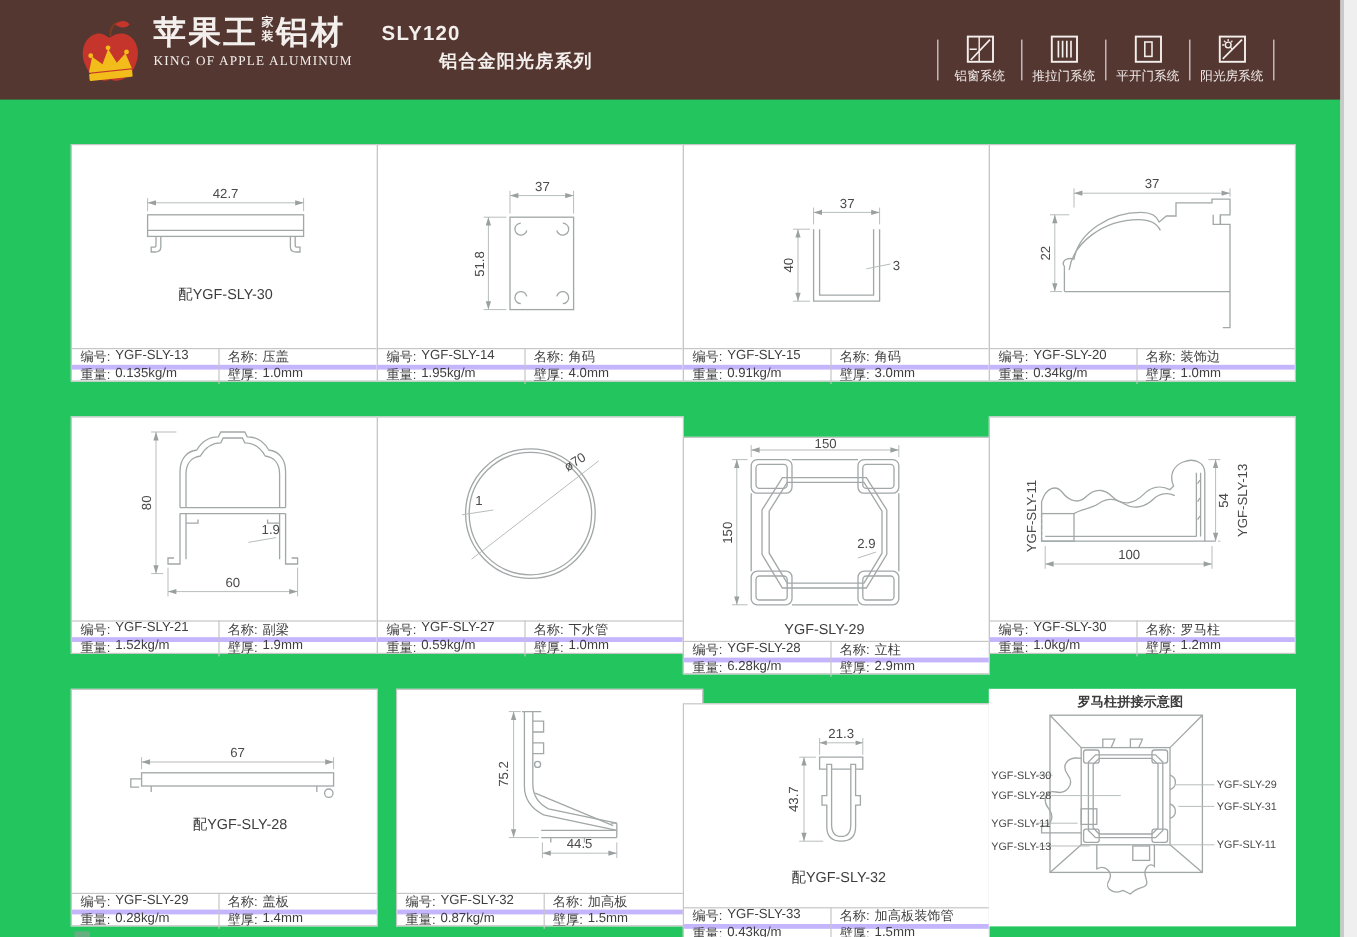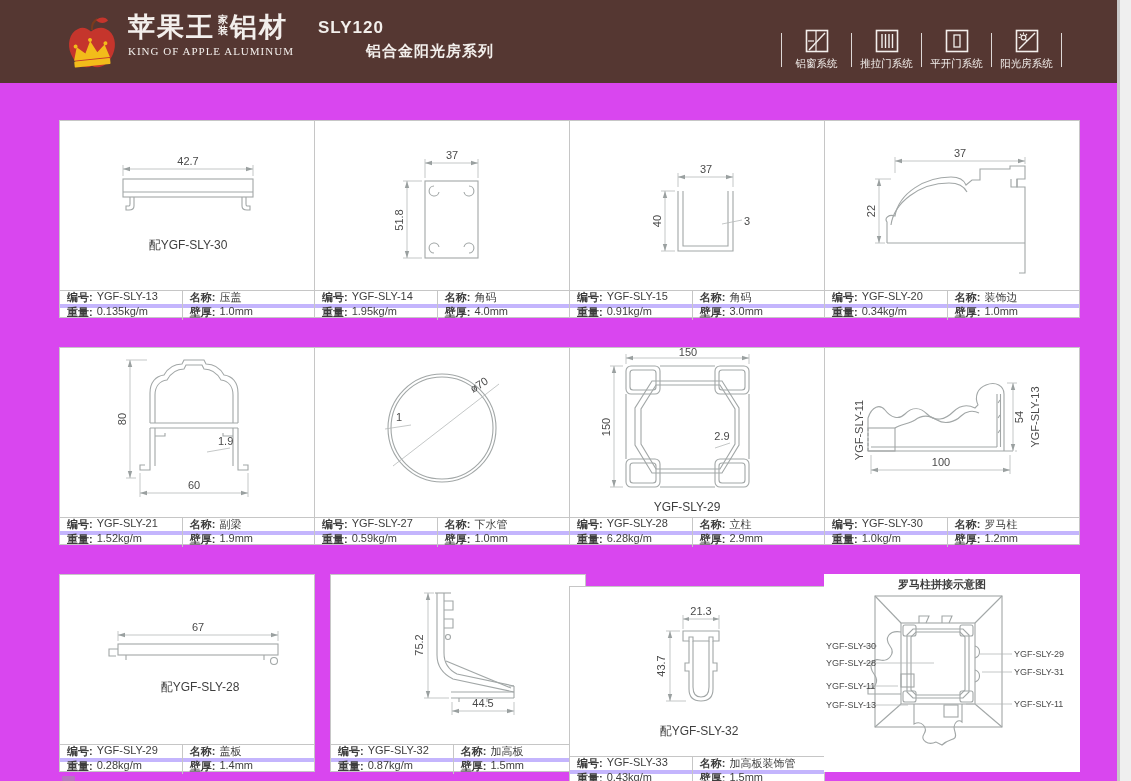--- a/index.html
+++ b/index.html
@@ -1,16 +1,16 @@
 <!DOCTYPE html>
 <html><head>
 <meta charset="utf-8">
 <style>
   html,body{margin:0;padding:0;background:#fff;font-family:"Liberation Sans","DejaVu Sans",sans-serif;}
-  #page{position:relative;width:1131px;height:781px;background:#d946ef;overflow:hidden;}
+  #page{position:relative;width:1131px;height:781px;background:#22c55e;overflow:hidden;}
   
   #header{position:absolute;left:0;top:0;width:1118px;height:83px;background:#553732;}
   #logo{position:absolute;left:62px;top:12px;display:flex;align-items:flex-start;}
   #logo-text{margin-left:8px;color:#f3efec;}
   .logo-cn{display:flex;align-items:flex-start;font-weight:bold;font-size:27px;letter-spacing:2px;line-height:30px;}
   .logo-jz{display:flex;flex-direction:column;font-size:10px;font-weight:bold;letter-spacing:0;line-height:11px;margin:2px 2px 0 3px;}
   .logo-en{font-size:11px;letter-spacing:1px;margin-top:3px;font-family:"Liberation Serif","DejaVu Serif",serif;}
   #series{position:absolute;left:318px;top:18px;color:#f3efec;}
   #series-code{font-size:17px;font-weight:bold;letter-spacing:1px;}
   #series-name{font-size:15px;font-weight:bold;margin-top:4px;letter-spacing:1px;margin-left:48px;}
@@ -23,21 +23,21 @@
   #page-edge{position:absolute;right:0;top:0;bottom:0;width:11px;background:#efefef;border-left:3px solid #c9c9c9;}
   
   .cell{position:absolute;width:256px;height:198px;border:1px solid #c6c6c6;background:#fff;box-sizing:border-box;}
   .cell.noborder{border:none;}
   .draw{position:absolute;left:0;top:0;}
   .tbl{position:absolute;left:0;right:0;bottom:0;height:26px;border-top:1px solid #c6c6c6;font-size:11px;color:#3e3e3e;}
   .tr{height:13px;display:flex;align-items:center;box-sizing:border-box;}
   .tr + .tr{border-top:4px solid #c4b5fd;}
   .td{width:48%;padding-left:7px;display:flex;white-space:nowrap;overflow:hidden;}
   .td2{width:52%;border-left:1px solid #c6c6c6;}
-  .lb{margin-right:4px;font-weight:bold;}
+  .lb{margin-right:4px;}
   
   .p{fill:none;stroke:#a2a7a7;stroke-width:1.1;}
   .pt{fill:none;stroke:#a2a7a7;stroke-width:1.1;stroke-dasharray:3 2;}
   .d{fill:none;stroke:#b5b9b9;stroke-width:0.8;}
   .arr{fill:#9aa0a0;stroke:none;}
   .dt{fill:#4a4a4a;font-size:11px;font-family:"Liberation Sans","DejaVu Sans",sans-serif;}
   .cap{fill:#3e3e3e;font-size:12px;font-family:"Liberation Sans","DejaVu Sans",sans-serif;}
   .al{fill:#4a4a4a;font-size:9px;font-family:"Liberation Sans","DejaVu Sans",sans-serif;}
   .at{fill:#3c3c3c;font-size:11px;font-weight:bold;font-family:"Liberation Sans","DejaVu Sans",sans-serif;}
   #footer-cutoff{position:absolute;left:62px;top:776px;width:13px;height:5px;background:#9a9a9a;opacity:.55;border-radius:1px;}
@@ -371,21 +371,21 @@
             <span>0.59kg/m</span>
           </div>
         <div class="td td2">
             <span class="lb">壁厚:</span>
             <span>1.0mm</span>
           </div>
       </div>
     </div>
   </div>
 
-  <div class="cell" style="left:569px;top:347px;">
+  <div class="cell" style="left:569px;top:364px;">
     <svg class="draw" width="254" height="171" viewBox="0 0 254 171">
       <line class="d" x1="56" y1="16" x2="56" y2="6"></line>
         <line class="d" x1="179" y1="16" x2="179" y2="6"></line>
       <line class="d" x1="56" y1="10" x2="179" y2="10"></line>
       <path class="arr" d="M56,10 l7,-2.2 v4.4 z"></path>
         <path class="arr" d="M179,10 l-7,-2.2 v4.4 z"></path>
       <text class="dt" x="118" y="8" text-anchor="middle">150</text>
       <line class="d" x1="53" y1="18" x2="40" y2="18"></line>
         <line class="d" x1="53" y1="139" x2="40" y2="139"></line>
       <line class="d" x1="44" y1="18" x2="44" y2="139"></line>

